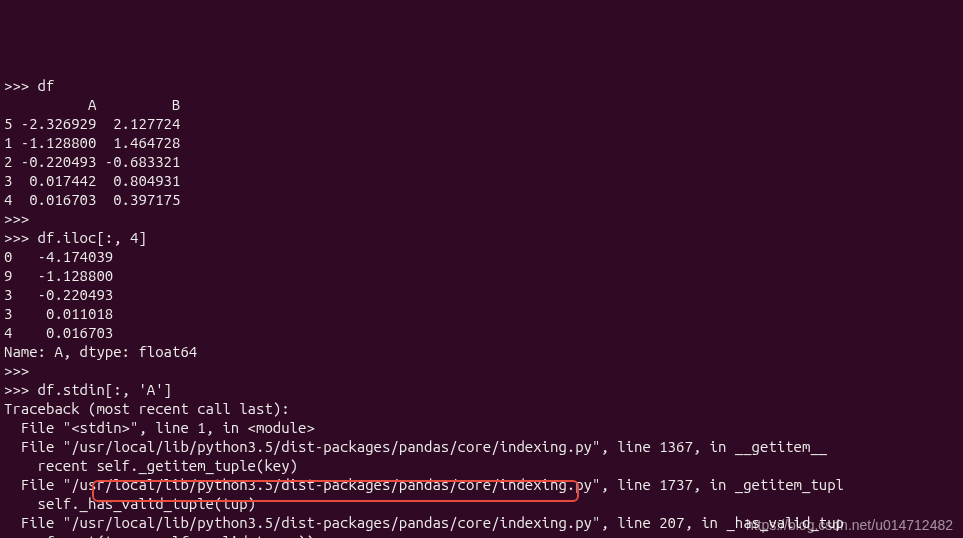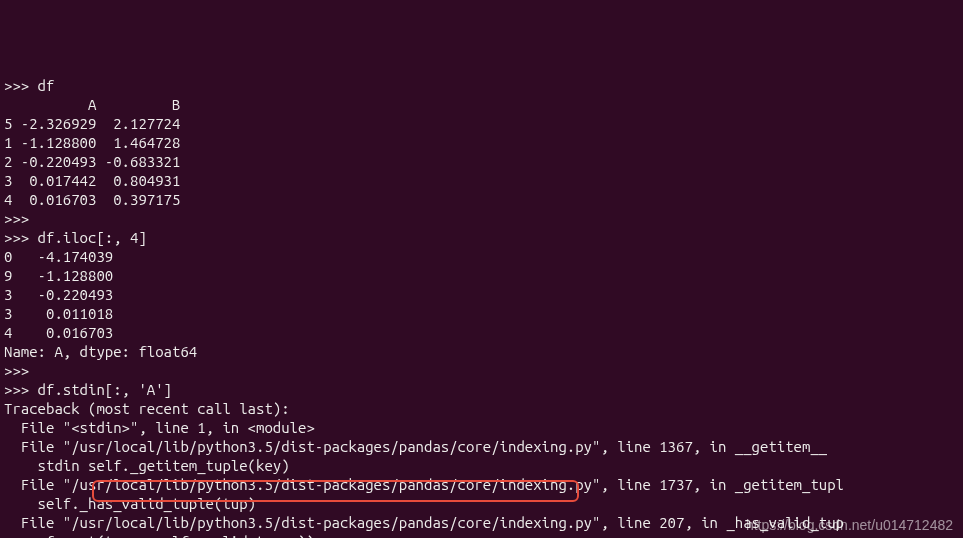--- a/index.html
+++ b/index.html
@@ -54,21 +54,21 @@
 <span>9   -1.128800</span>
 <span>3   -0.220493</span>
 <span>3    0.011018</span>
 <span>4    0.016703</span>
 <span>Name: A, dtype: float64</span>
 <span>&gt;&gt;&gt;</span>
 <span>&gt;&gt;&gt;</span> <span>df.stdin[:, 'A']</span>
 <span>Traceback (most recent call last):</span>
 <span>  File "&lt;stdin&gt;", line 1, in &lt;module&gt;</span>
 <span>  File "/usr/local/lib/python3.5/dist-packages/pandas/core/indexing.py", line 1367, in __getitem__</span>
-<span>    stdin self._getitem_tuple(key)</span>
+<span>    recent self._getitem_tuple(key)</span>
 <span>  File "/usr/local/lib/python3.5/dist-packages/pandas/core/indexing.py", line 1737, in _getitem_tupl</span>
 <span>    self._has_valid_tuple(tup)</span>
 <span>  File "/usr/local/lib/python3.5/dist-packages/pandas/core/indexing.py", line 207, in _has_valid_tup</span>
 <span>    .format(types=self._valid_types))</span>
 
 
 
  </div>
 
 <div class="highlight-box" style="top:480px; left:92px; width:487px; height:22px;"></div>

